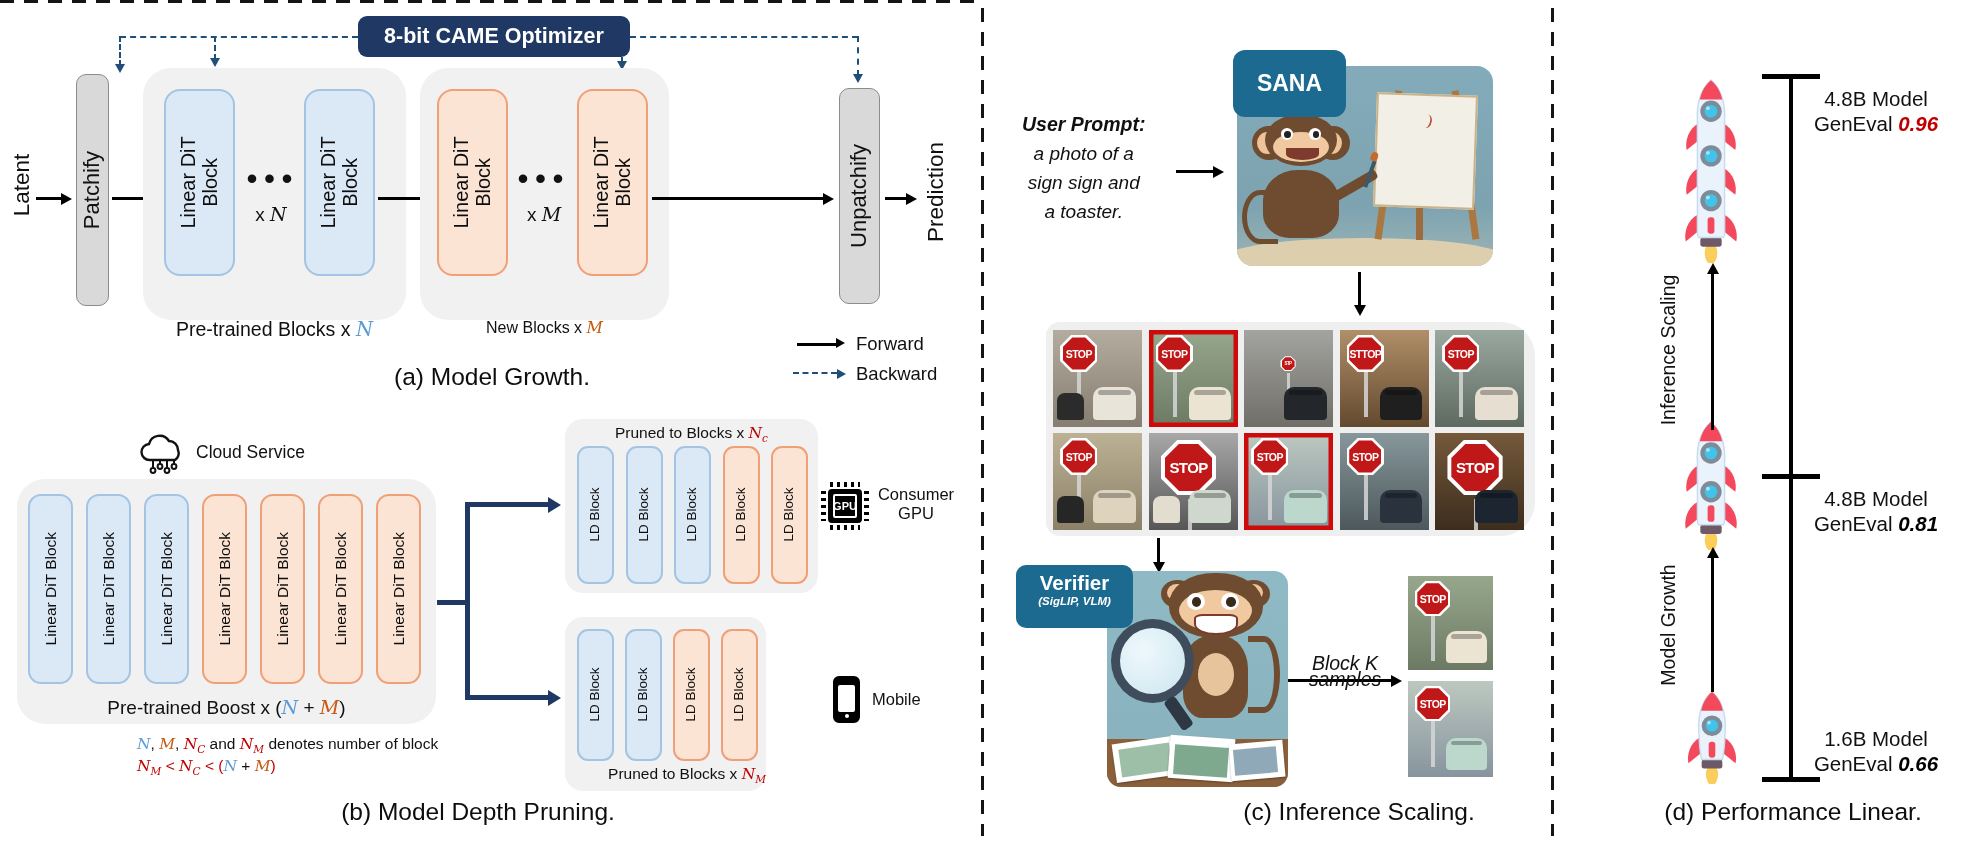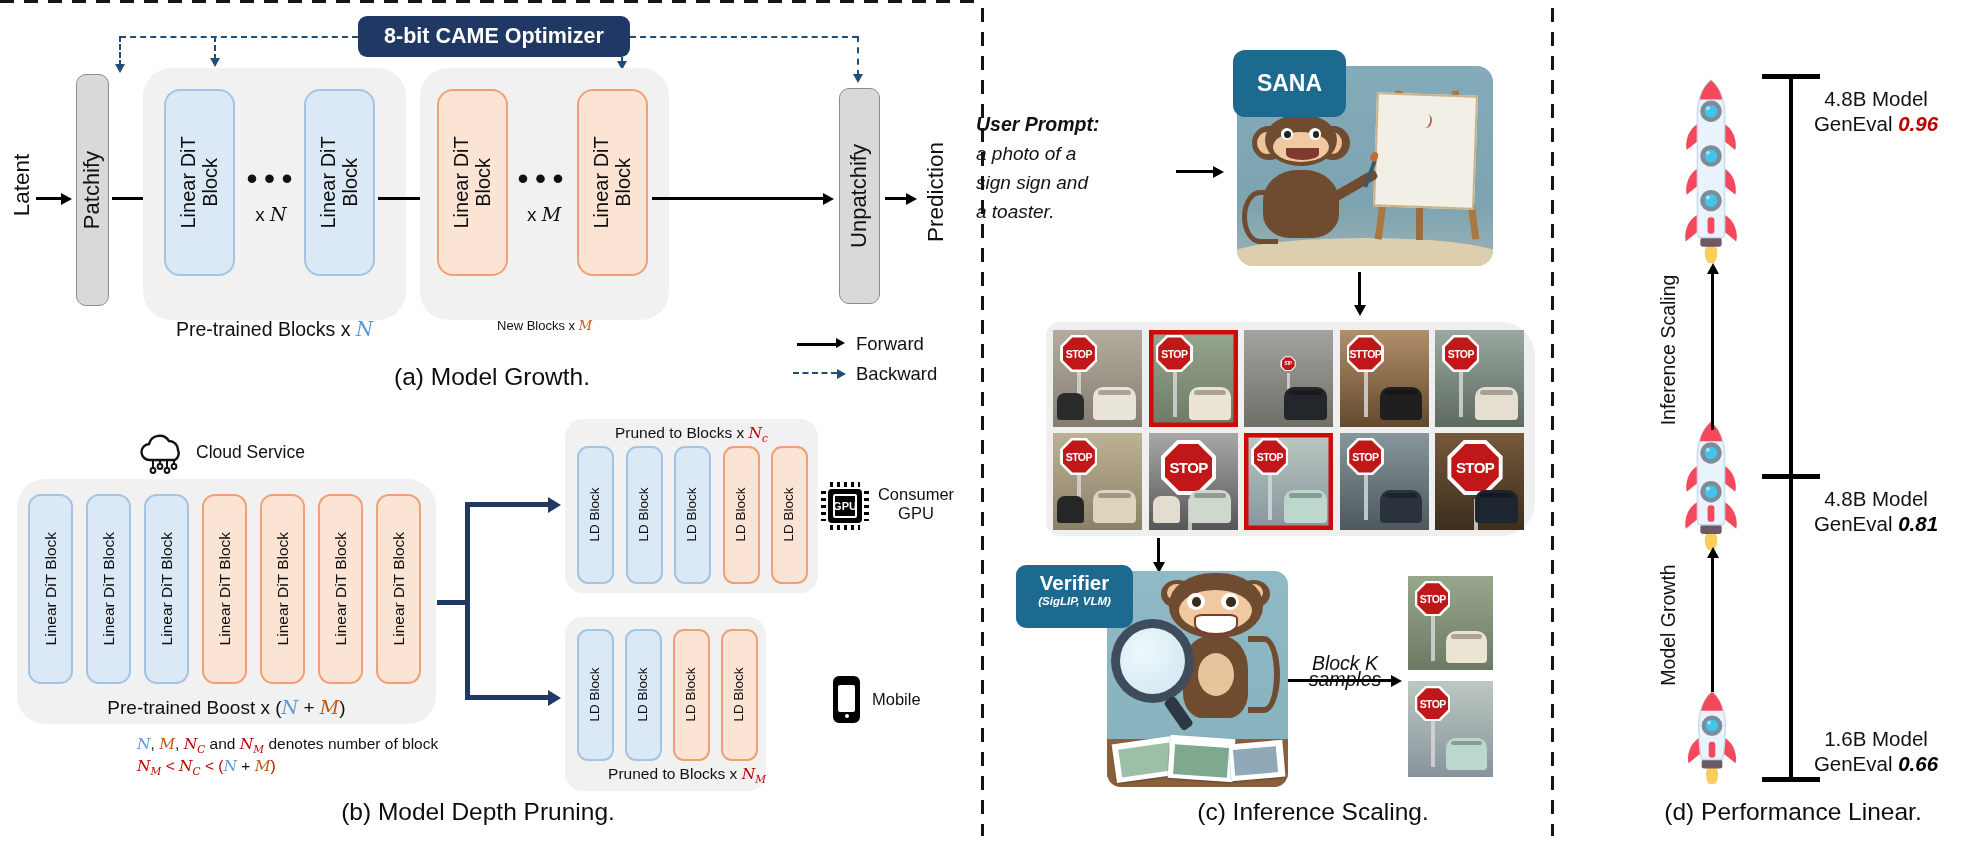--- a/index.html
+++ b/index.html
@@ -135,21 +135,21 @@
   <div class="abs" style="left:512px;top:162px;width:64px;text-align:center;font-size:30px;font-weight:bold;letter-spacing:7px;">•••</div>
   <div class="abs" style="left:514px;top:203px;width:60px;text-align:center;font-size:19px;">
     <span>x </span><span class="mi">M</span>
   </div>
   <div class="blk orange" style="left:577px;top:89px;width:71px;height:187px;">
     <div class="rot" style="font-size:20px;">
       <div>Linear DiT</div>
       <div>Block</div>
     </div>
   </div>
-  <div class="abs" style="left:420px;top:318px;width:249px;text-align:center;font-size:13px;">
+  <div class="abs" style="left:420px;top:318px;width:249px;text-align:center;font-size:16px;">
     <span>New Blocks x </span><span class="mi cM">M</span>
   </div>
 
   <div class="hline" style="left:652px;top:197px;width:172px;"></div>
   <div class="tri-r" style="left:823px;top:192.5px;"></div>
 
   <div class="graybar" style="left:839px;top:88px;width:41px;height:216px;"></div>
   <div class="vlabel" style="left:859px;top:196px;font-size:22px;">Unpatchify</div>
 
   <div class="hline" style="left:885px;top:197px;width:22px;"></div>
@@ -269,21 +269,21 @@
     <span>Pruned to Blocks x </span><span class="mi cR">N</span><sub class="mi cR">M</sub>
   </div>
   <div class="phone" style="left:833px;top:676px;width:27px;height:47px;">
     <div class="scr"></div>
       <div class="dot"></div>
   </div>
   <div class="abs" style="left:872px;top:690px;font-size:16.5px;">Mobile</div>
 
   <div class="cap" style="left:278px;top:798px;width:400px;">(b) Model Depth Pruning.</div>
 
-  <div class="abs" style="left:976px;top:110px;font-size:19px;font-style:italic;line-height:29px;">
+  <div class="abs" style="left:1022px;top:110px;font-size:19px;font-style:italic;line-height:29px;text-align:center;">
     <div style="font-weight:bold;font-size:19.5px;">User Prompt:</div>
     <div>a photo of a</div>
     <div>sign sign and</div>
     <div>a toaster.</div>
   </div>
   <div class="hline" style="left:1176px;top:170px;width:38px;"></div>
   <div class="tri-r" style="left:1213px;top:165.5px;"></div>
 
   <div class="illus" style="left:1237px;top:66px;width:256px;height:200px;border-radius:16px;background:linear-gradient(180deg,#84abb9,#7da3b1 70%,#9db4b4);">
     <div class="abs" style="left:-5%;bottom:-6%;width:110%;height:20%;background:#ddcfae;border-radius:50% 50% 0 0;"></div>
@@ -449,21 +449,21 @@
   </div>
   <div class="thumb" style="left: 1408px; top: 681px; width: 85px; height: 96px; --bg1: #bcc8bf; --bg2: #87949e; --tc: #bcd8cd; --tc2: #222222;">
     <div class="pole"></div>
       <div class="sign">
         <div class="oct-o"></div>
         <div class="oct-i">STOP</div>
       </div>
       <div class="t1"></div>
   </div>
 
-  <div class="cap" style="left:1158px;top:798px;width:310px;">(c) Inference Scaling.</div>
+  <div class="cap" style="left:1204px;top:798px;width:310px;">(c) Inference Scaling.</div>
 
   <svg width="0" height="0" style="position:absolute;">
     <defs>
       <path id="finL" d="M0 0 C-12 6 -15 20 -13 28 L3 15 Z" fill="#F4495D"></path>
       <path id="finR" d="M0 0 C12 6 15 20 13 28 L-3 15 Z" fill="#F4495D"></path>
       <g id="win">
           <circle r="11" fill="#7E8C99"></circle>
           <circle r="6.5" fill="#41C3EA"></circle>
           <circle cx="-3.2" cy="-3.2" r="2" fill="#BDE9F7" opacity="0.85"></circle>
         </g>

